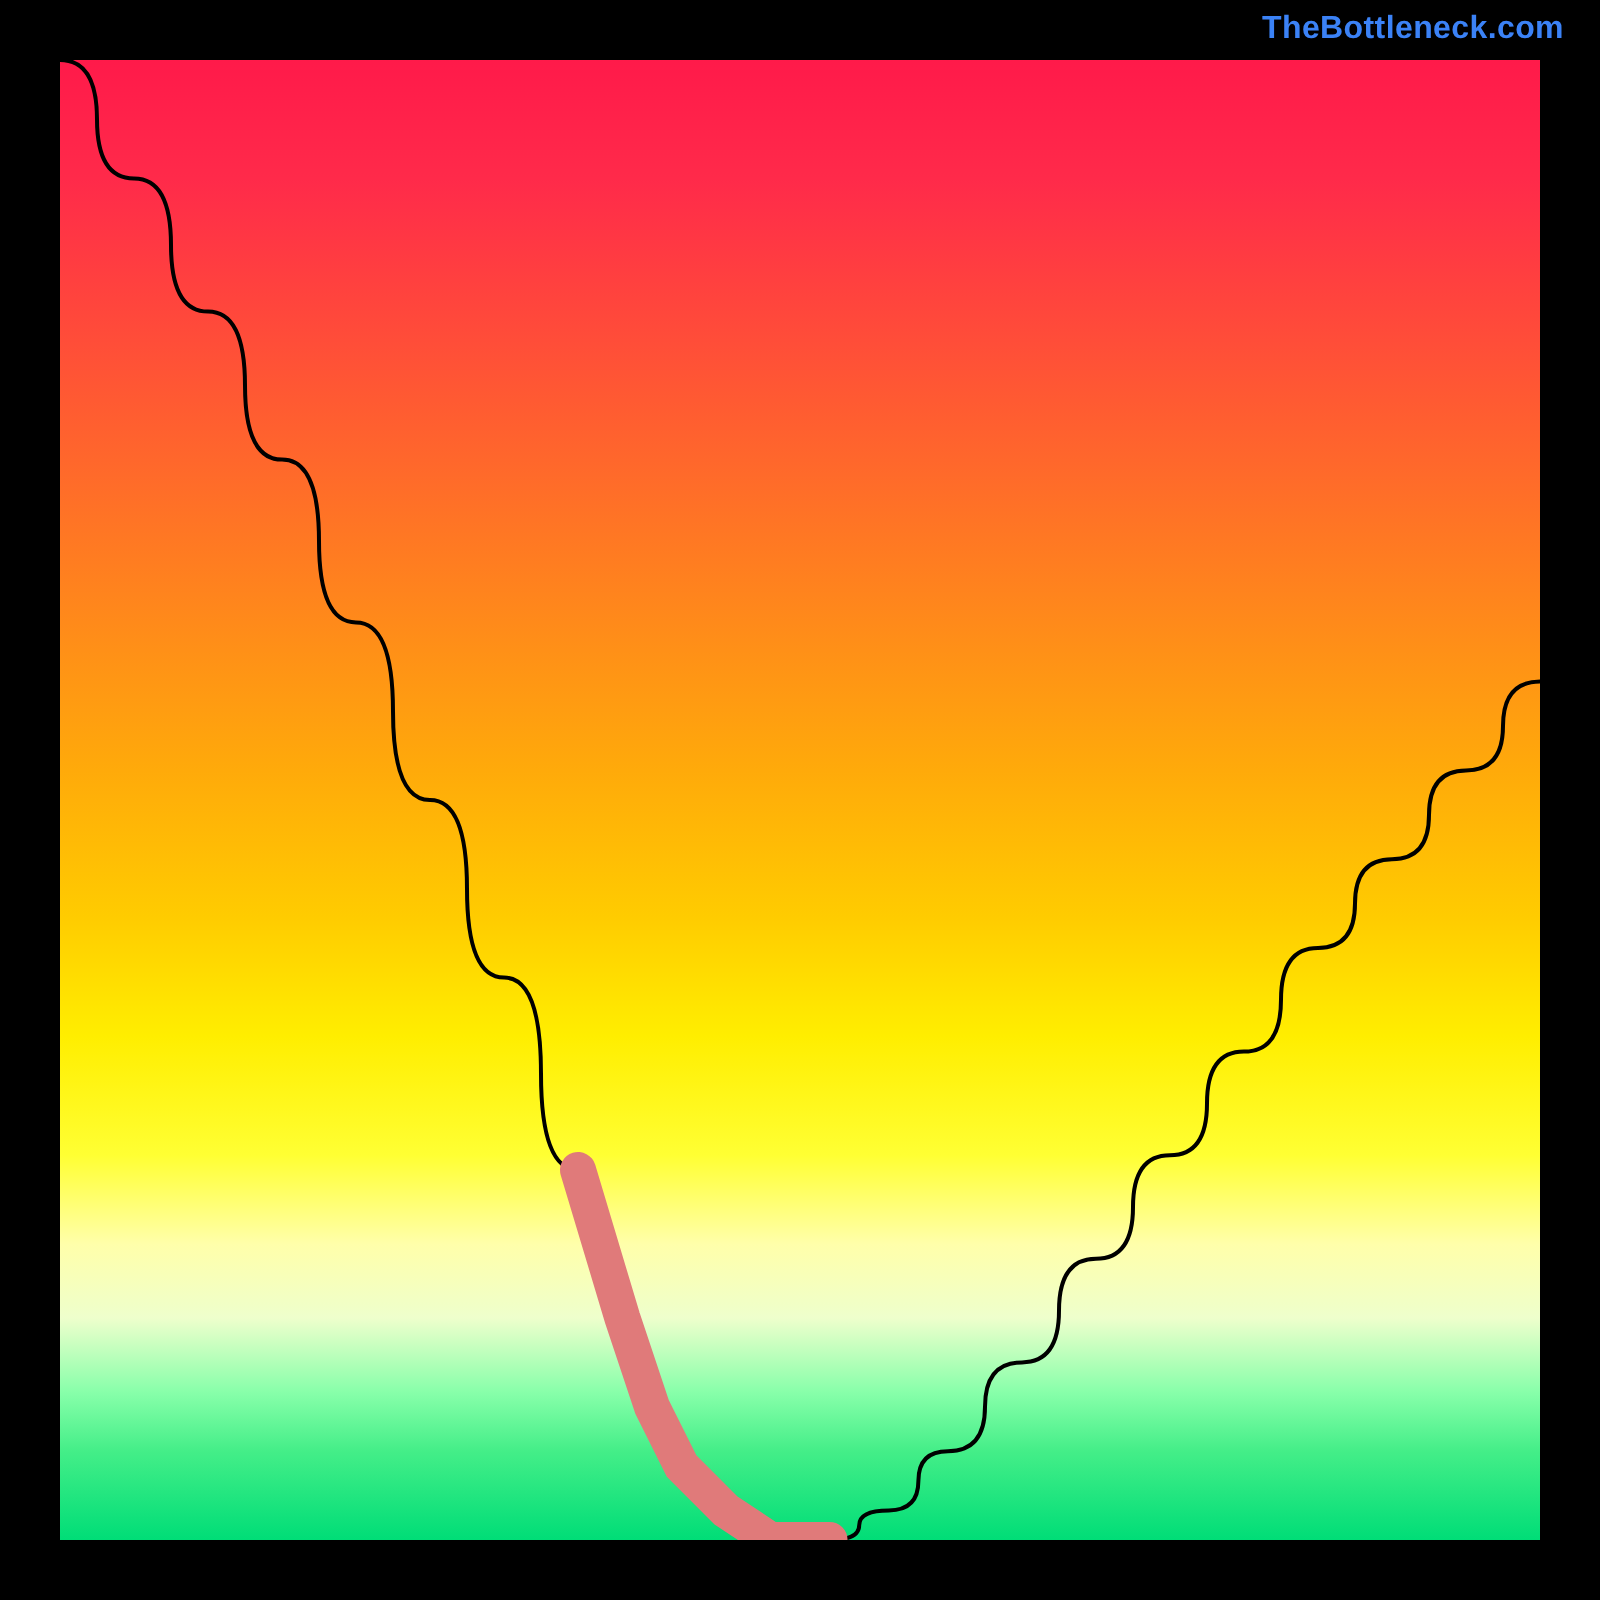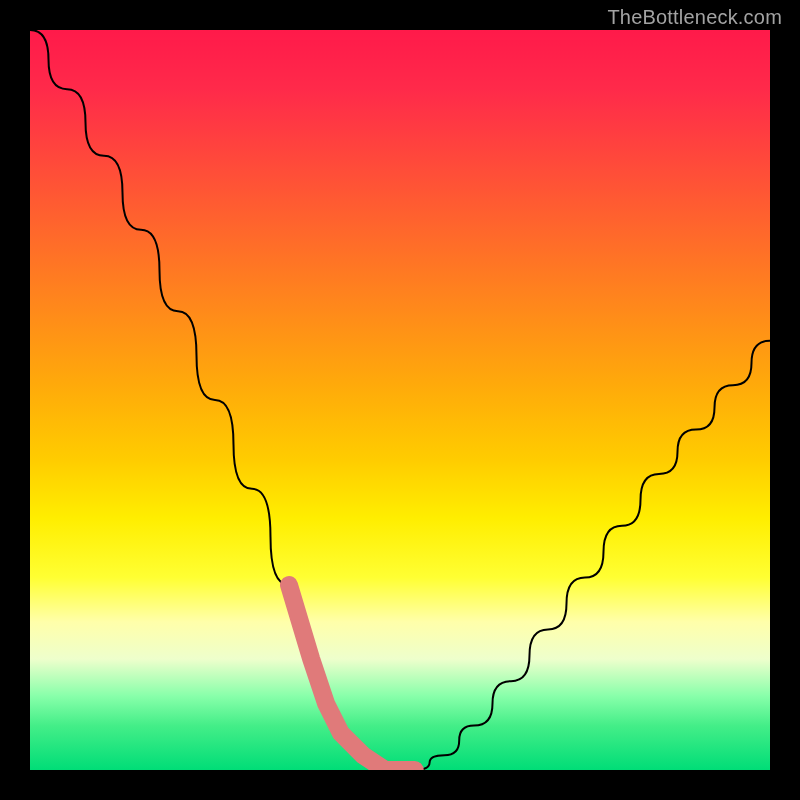--- a/index.html
+++ b/index.html
@@ -8,23 +8,23 @@
     height: 800px;
     background: #000;
     position: relative;
     font-family: Arial, sans-serif;
     overflow: hidden;
   }
   .watermark {
     position: absolute;
     top: 6px;
     right: 18px;
-    color: #a3a3a3;
-    font-size: 20px;
-    font-weight: 400;
+    color: #3b82f6;
+    font-size: 16px;
+    font-weight: 700;
     z-index: 10;
     letter-spacing: 0.2px;
   }
   .plot-area {
     position: absolute;
     left: 30px;
     top: 30px;
     width: 740px;
     height: 740px;
     background: linear-gradient(to bottom,

